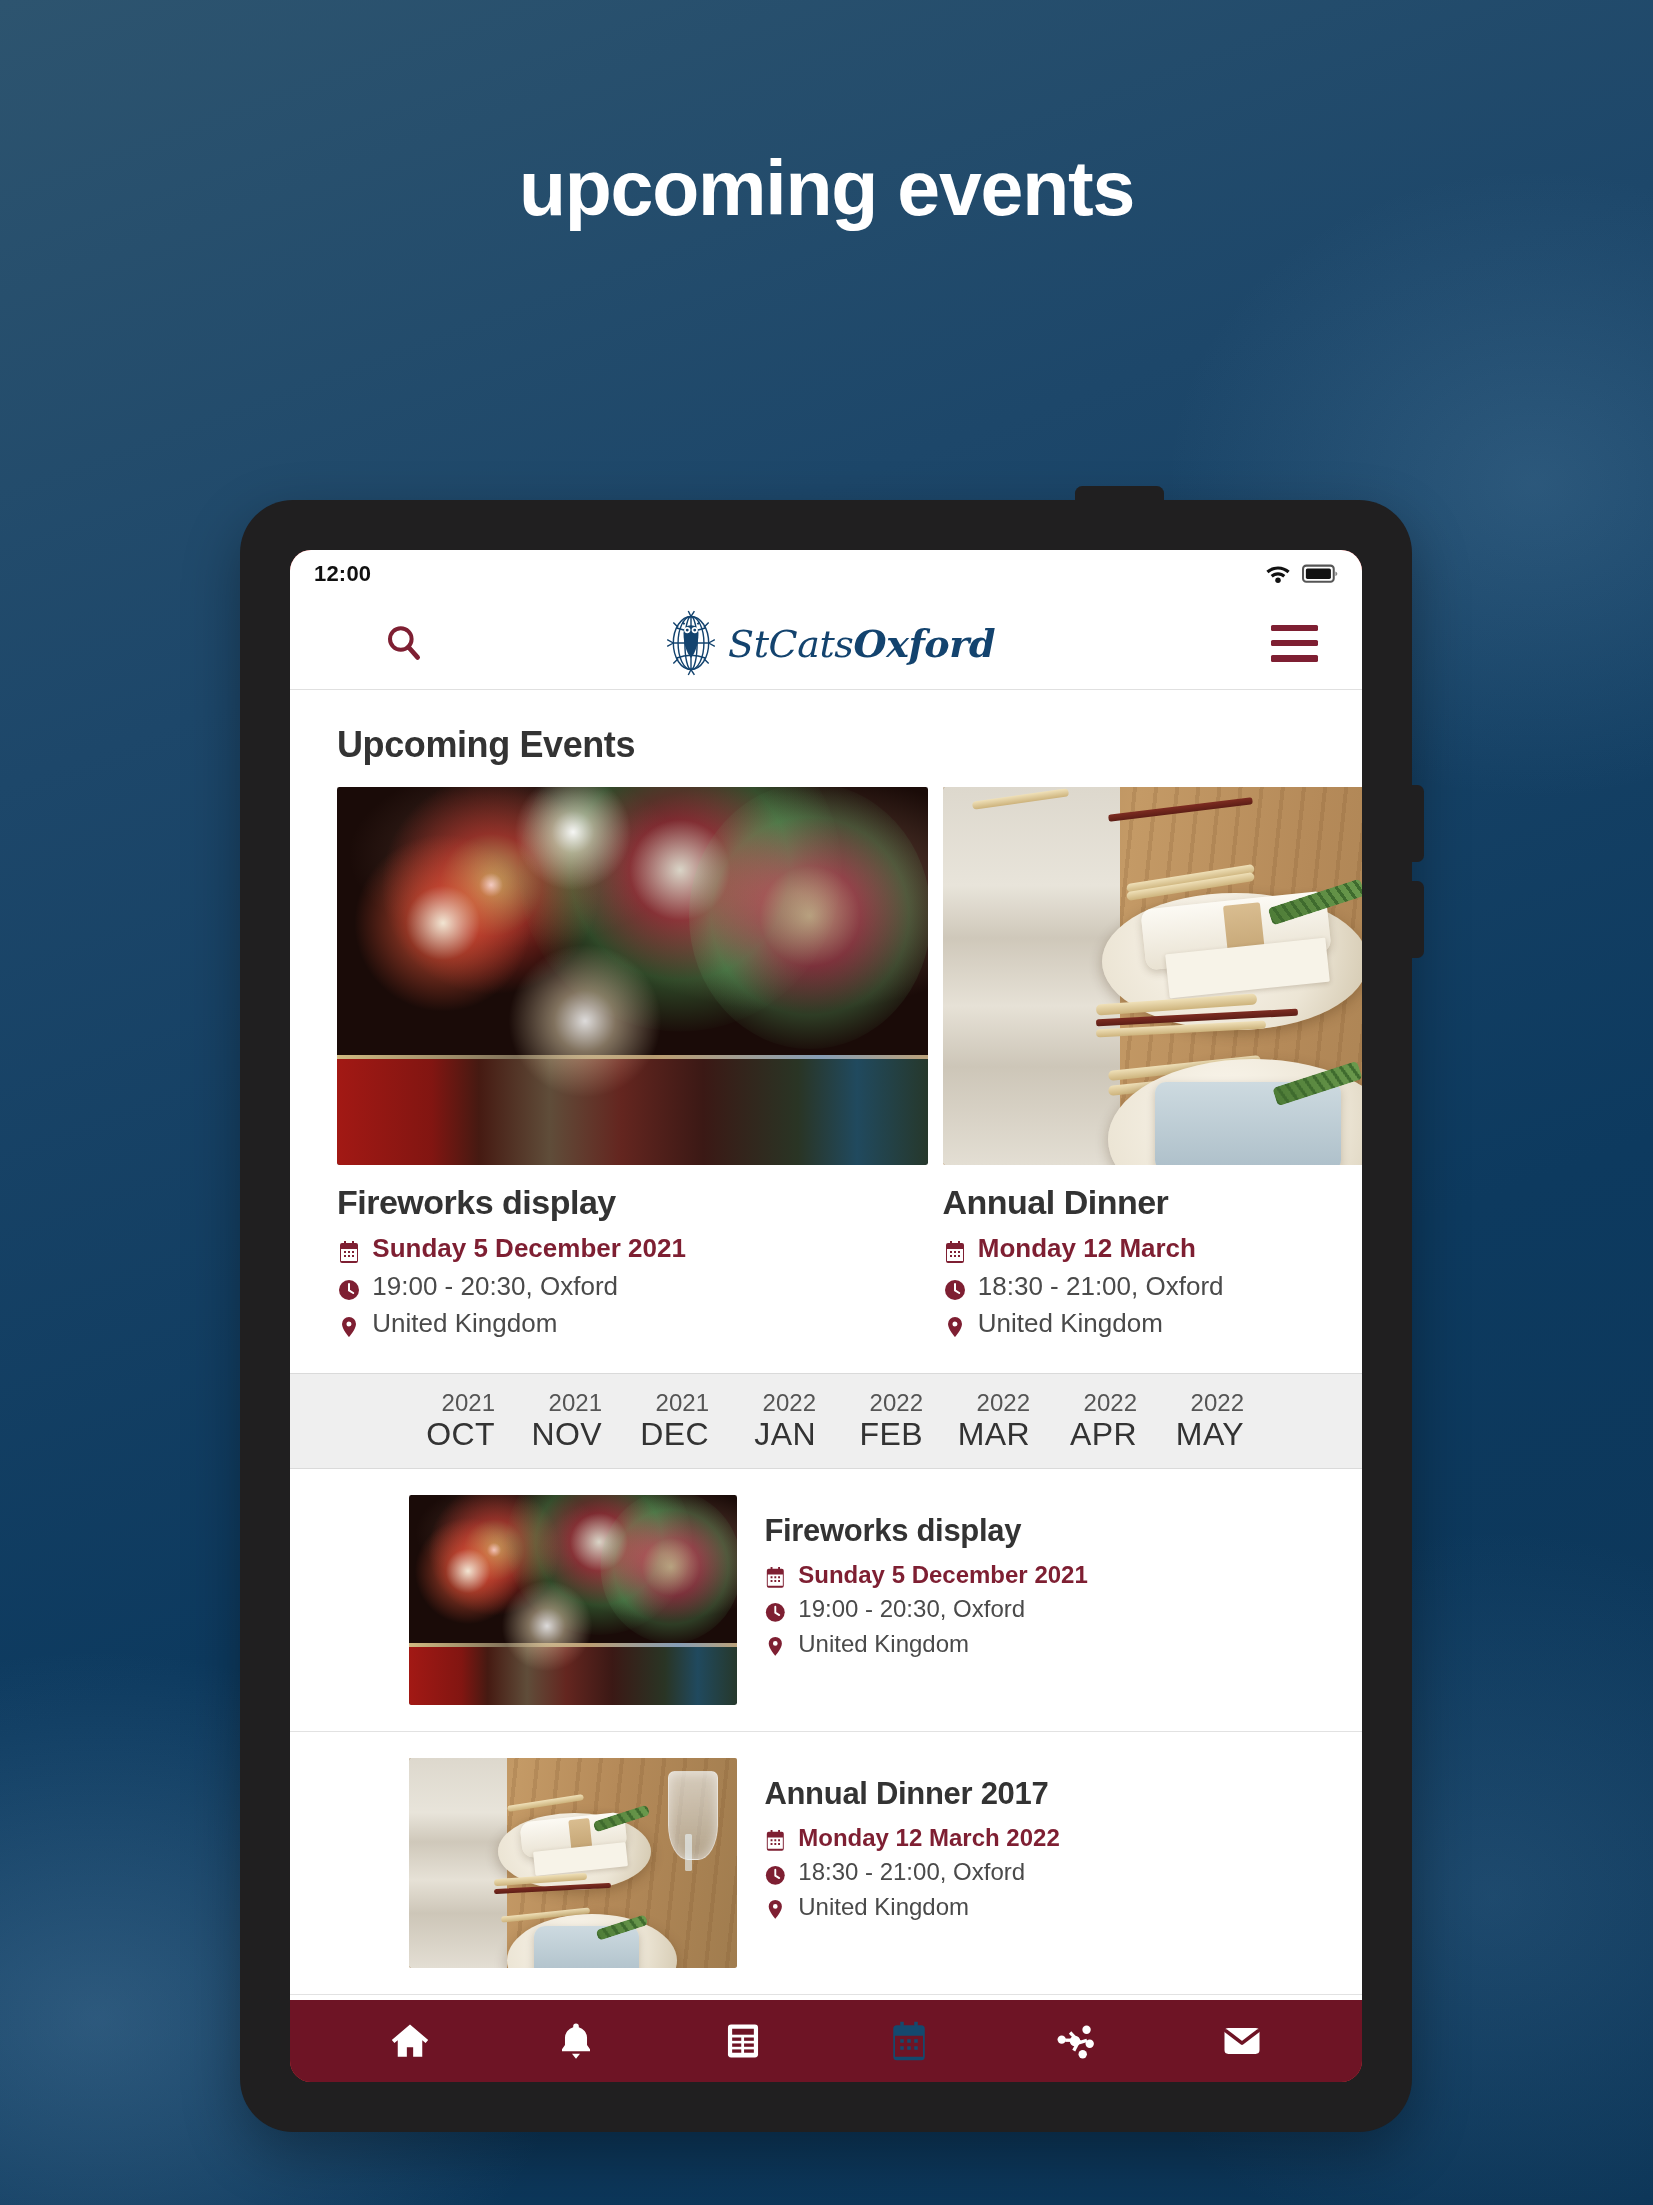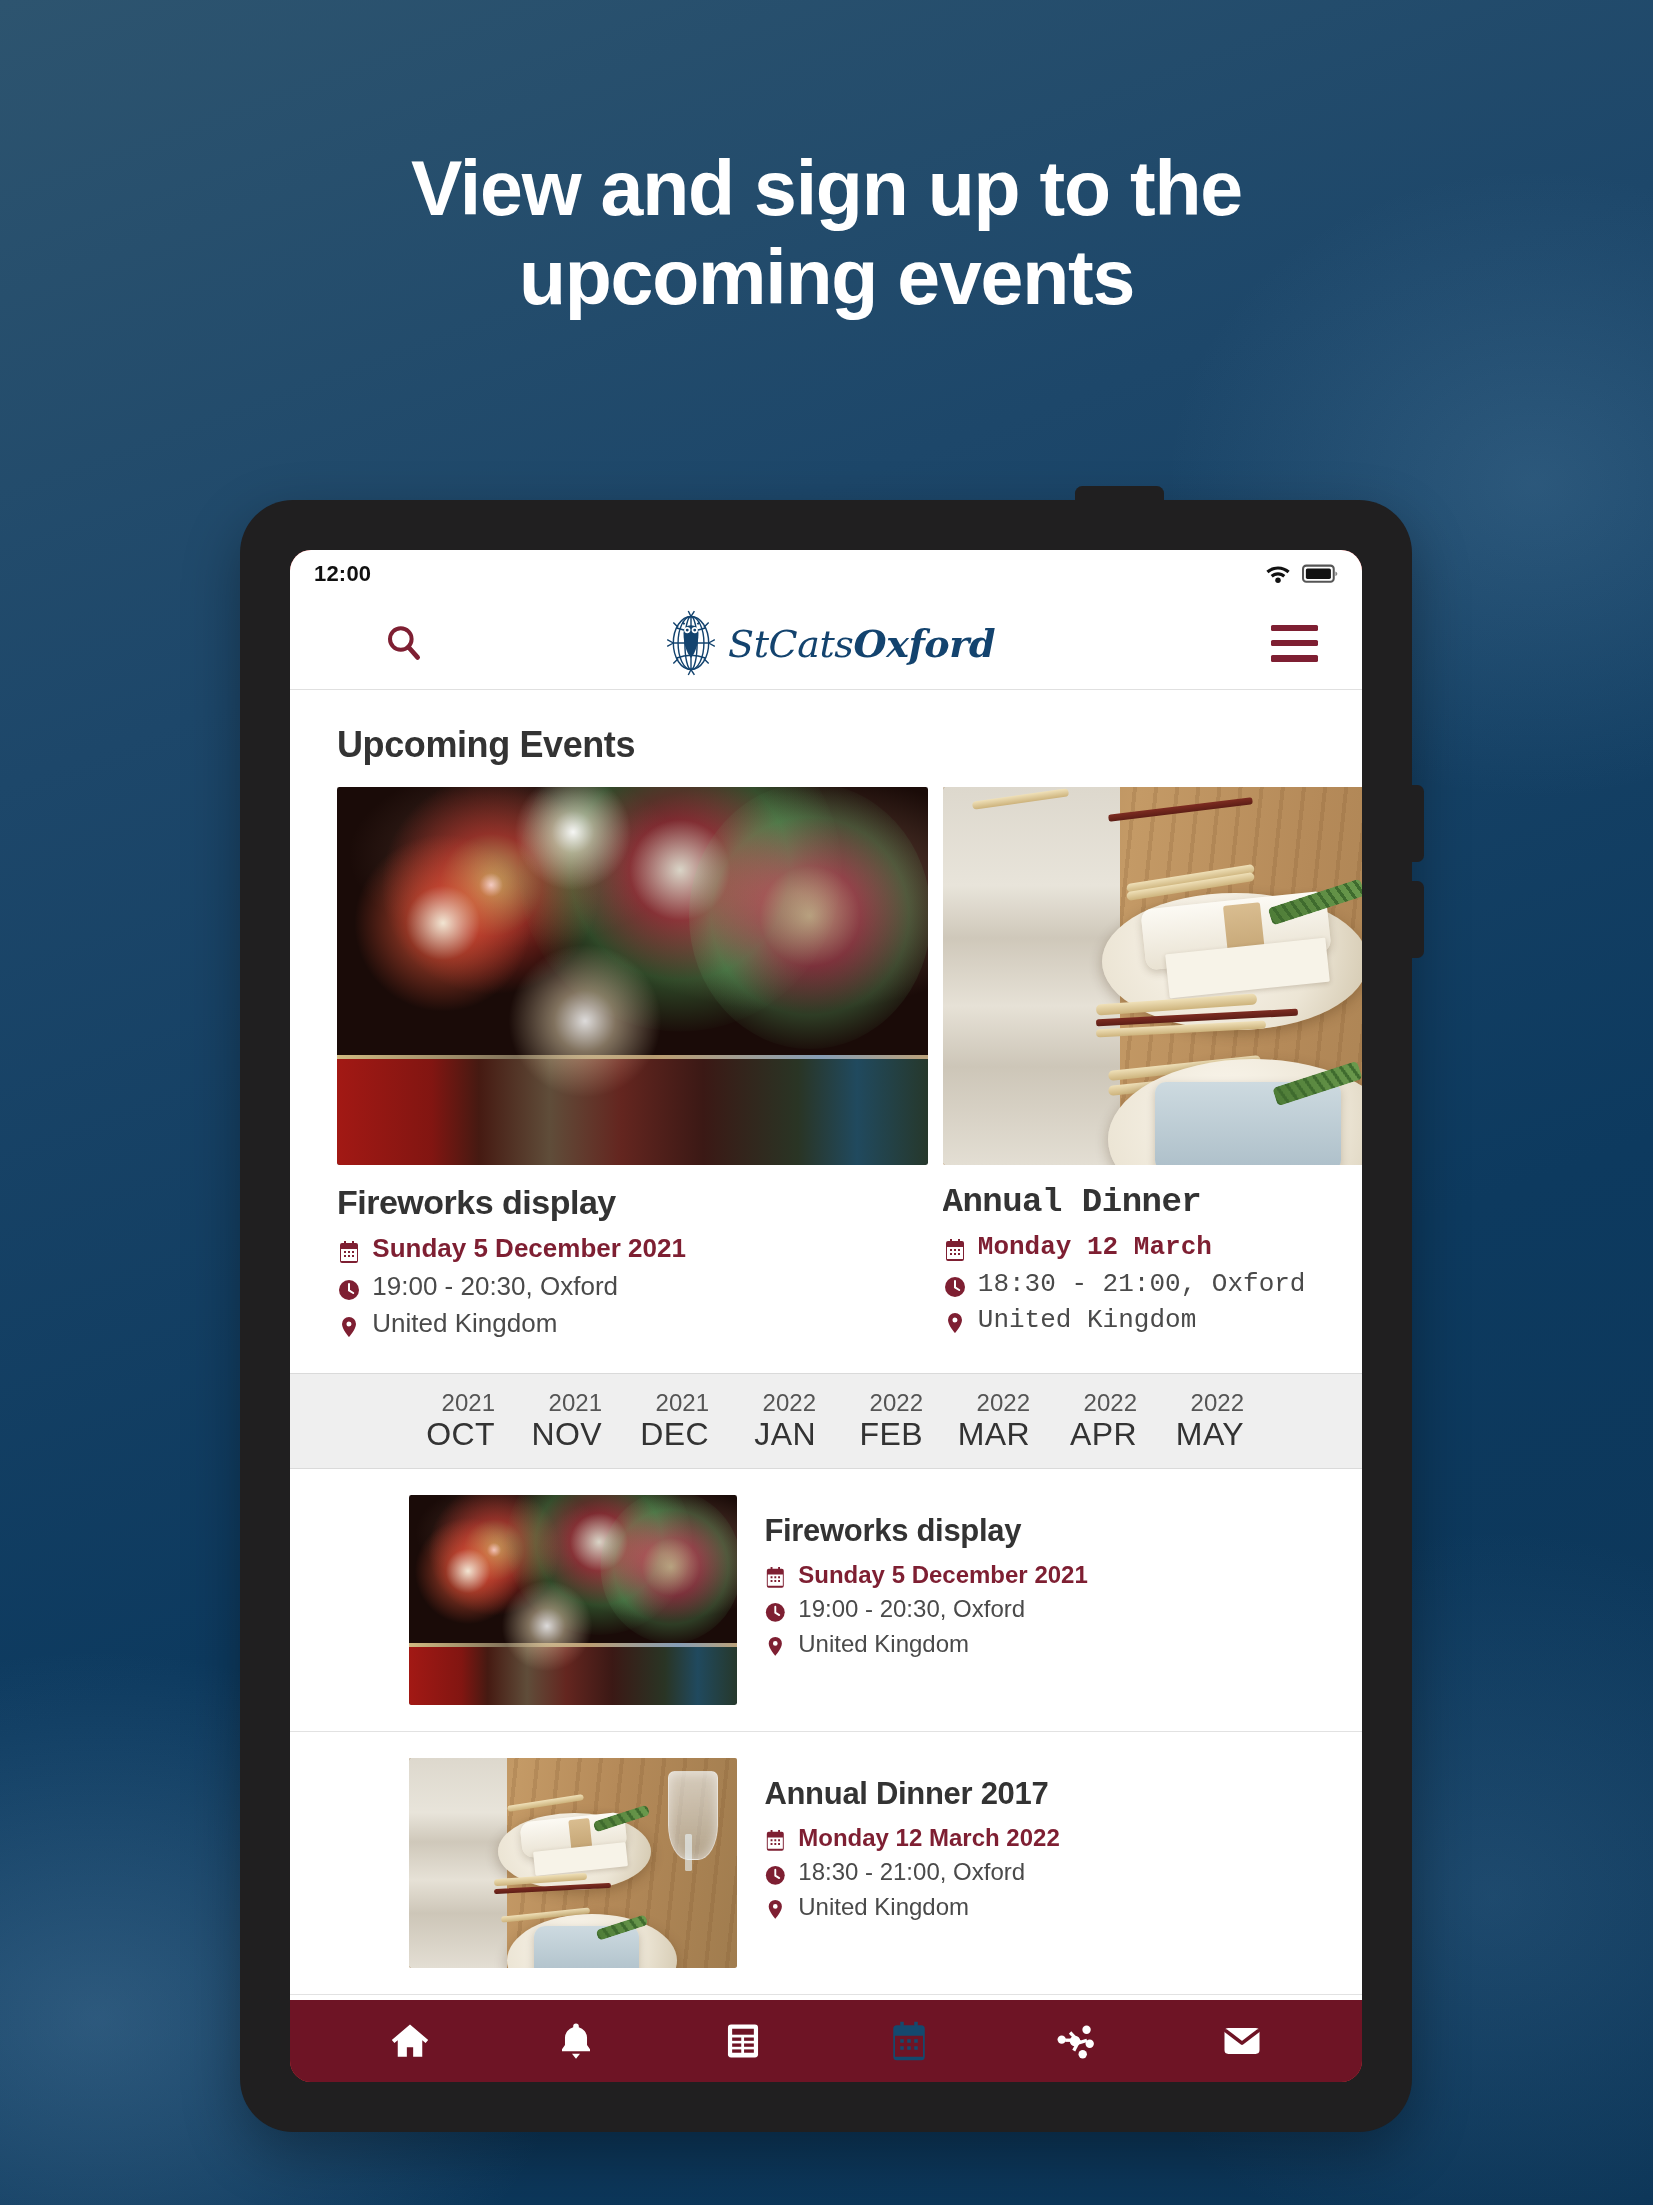--- a/index.html
+++ b/index.html
@@ -142,21 +142,21 @@
     letter-spacing: -0.4px;
   }
 
   
   .featured {
     display: flex;
     gap: 14.5px;
     padding: 0 0 0 47px;
   }
   .fcard { width: 591px; flex: 0 0 591px; }
-  .fcard.clip { overflow: hidden; font-family: Liberation Mono, monospace; }
+  .fcard.clip { overflow: hidden; }
   .fimg {
     width: 591px; height: 378px;
     border-radius: 2.4px;
     position: relative;
     overflow: hidden;
   }
   .fbody { padding: 18px 0 0 0; }
   .ftitle {
     font-size: 34px;
     font-weight: 700;
@@ -312,21 +312,20 @@
   }
   .dt .card {
     position:absolute; background:#f7f3e8; border-radius:1.6px;
     box-shadow: 0 1.6px 4.8px rgba(60,35,10,0.2);
   }
 </style>
 </head>
 <body>
 
 <div class="headline">
-  <div>View and sign up to the</div>
   <div>upcoming events</div>
 </div>
 
 <div class="tablet">
   <div class="power-btn"></div>
   <div class="vol-btn vol-1"></div>
   <div class="vol-btn vol-2"></div>
 
   <div class="screen">
 

